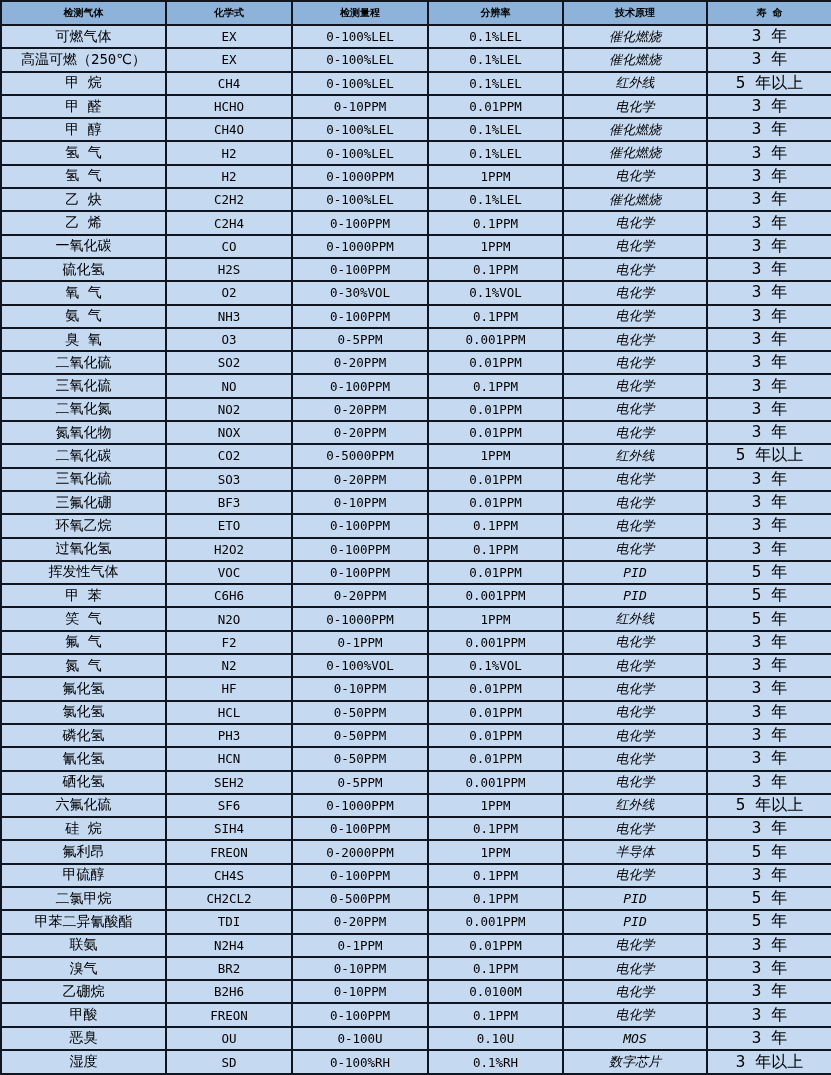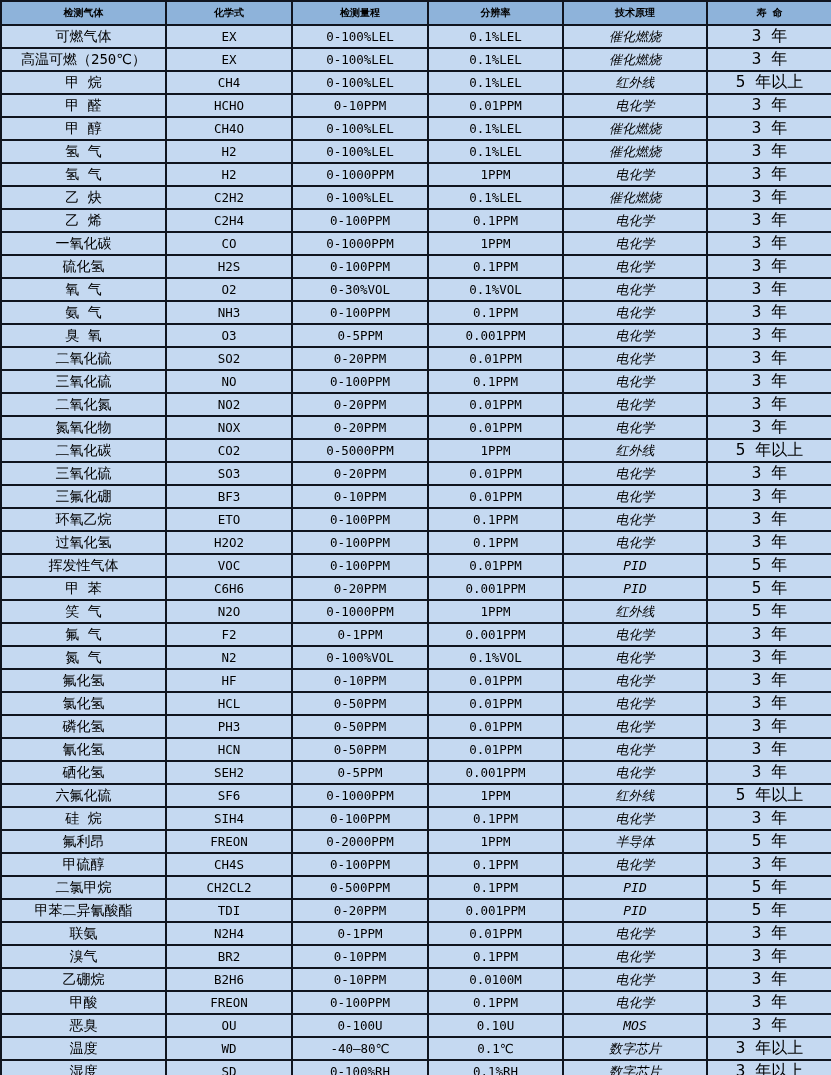--- a/index.html
+++ b/index.html
@@ -408,28 +408,20 @@
       </tr>
       <tr>
         <td class="col-0">恶臭</td>
         <td class="col-1">OU</td>
         <td class="col-2">0-100U</td>
         <td class="col-3">0.10U</td>
         <td class="col-4">MOS</td>
         <td class="col-5">3 年</td>
       </tr>
       <tr>
-        <td class="col-0">温度</td>
-        <td class="col-1">WD</td>
-        <td class="col-2">-40—80℃</td>
-        <td class="col-3">0.1℃</td>
-        <td class="col-4">数字芯片</td>
-        <td class="col-5">3 年以上</td>
-      </tr>
-      <tr>
         <td class="col-0">湿度</td>
         <td class="col-1">SD</td>
         <td class="col-2">0-100%RH</td>
         <td class="col-3">0.1%RH</td>
         <td class="col-4">数字芯片</td>
         <td class="col-5">3 年以上</td>
       </tr>
     </tbody>
 </table>
 

